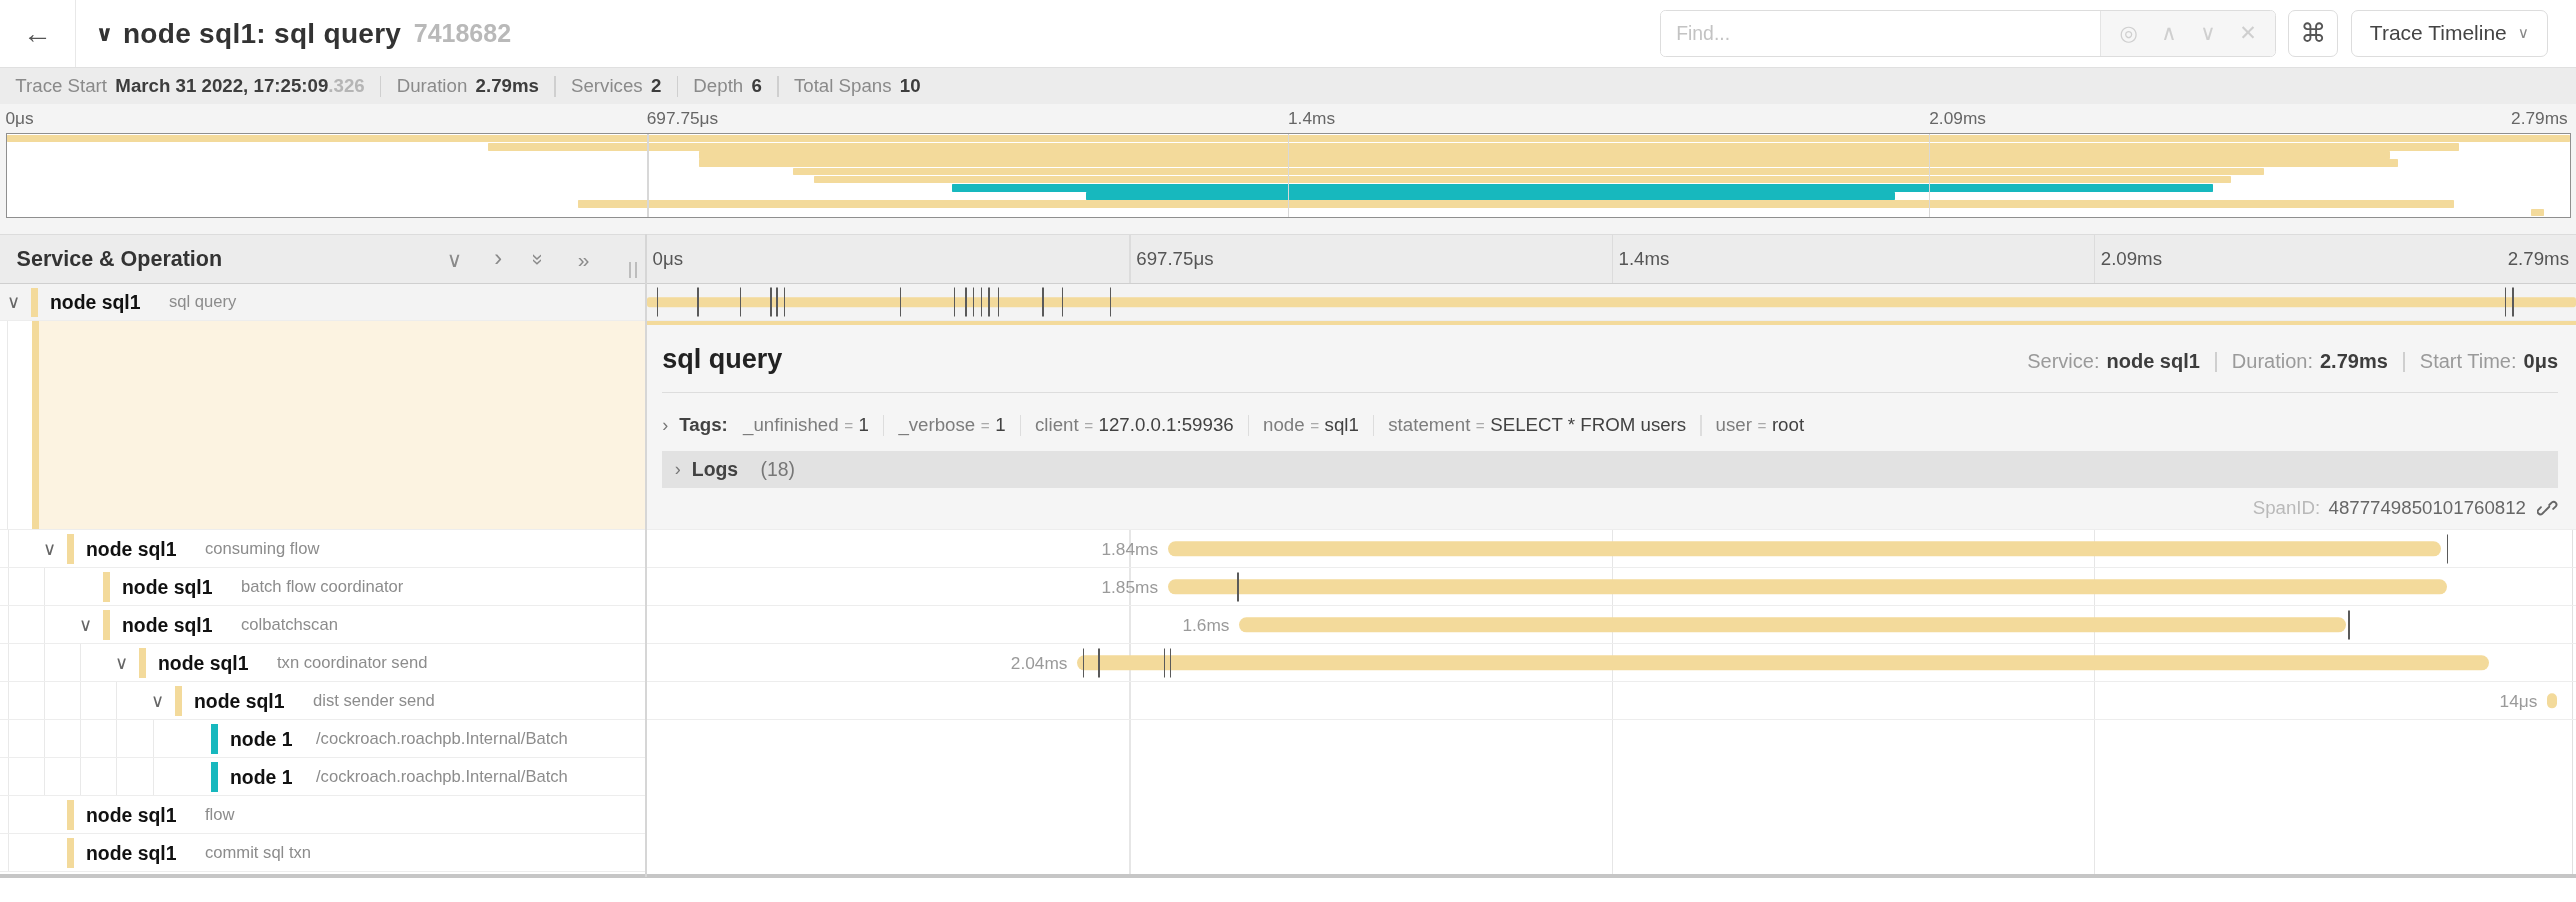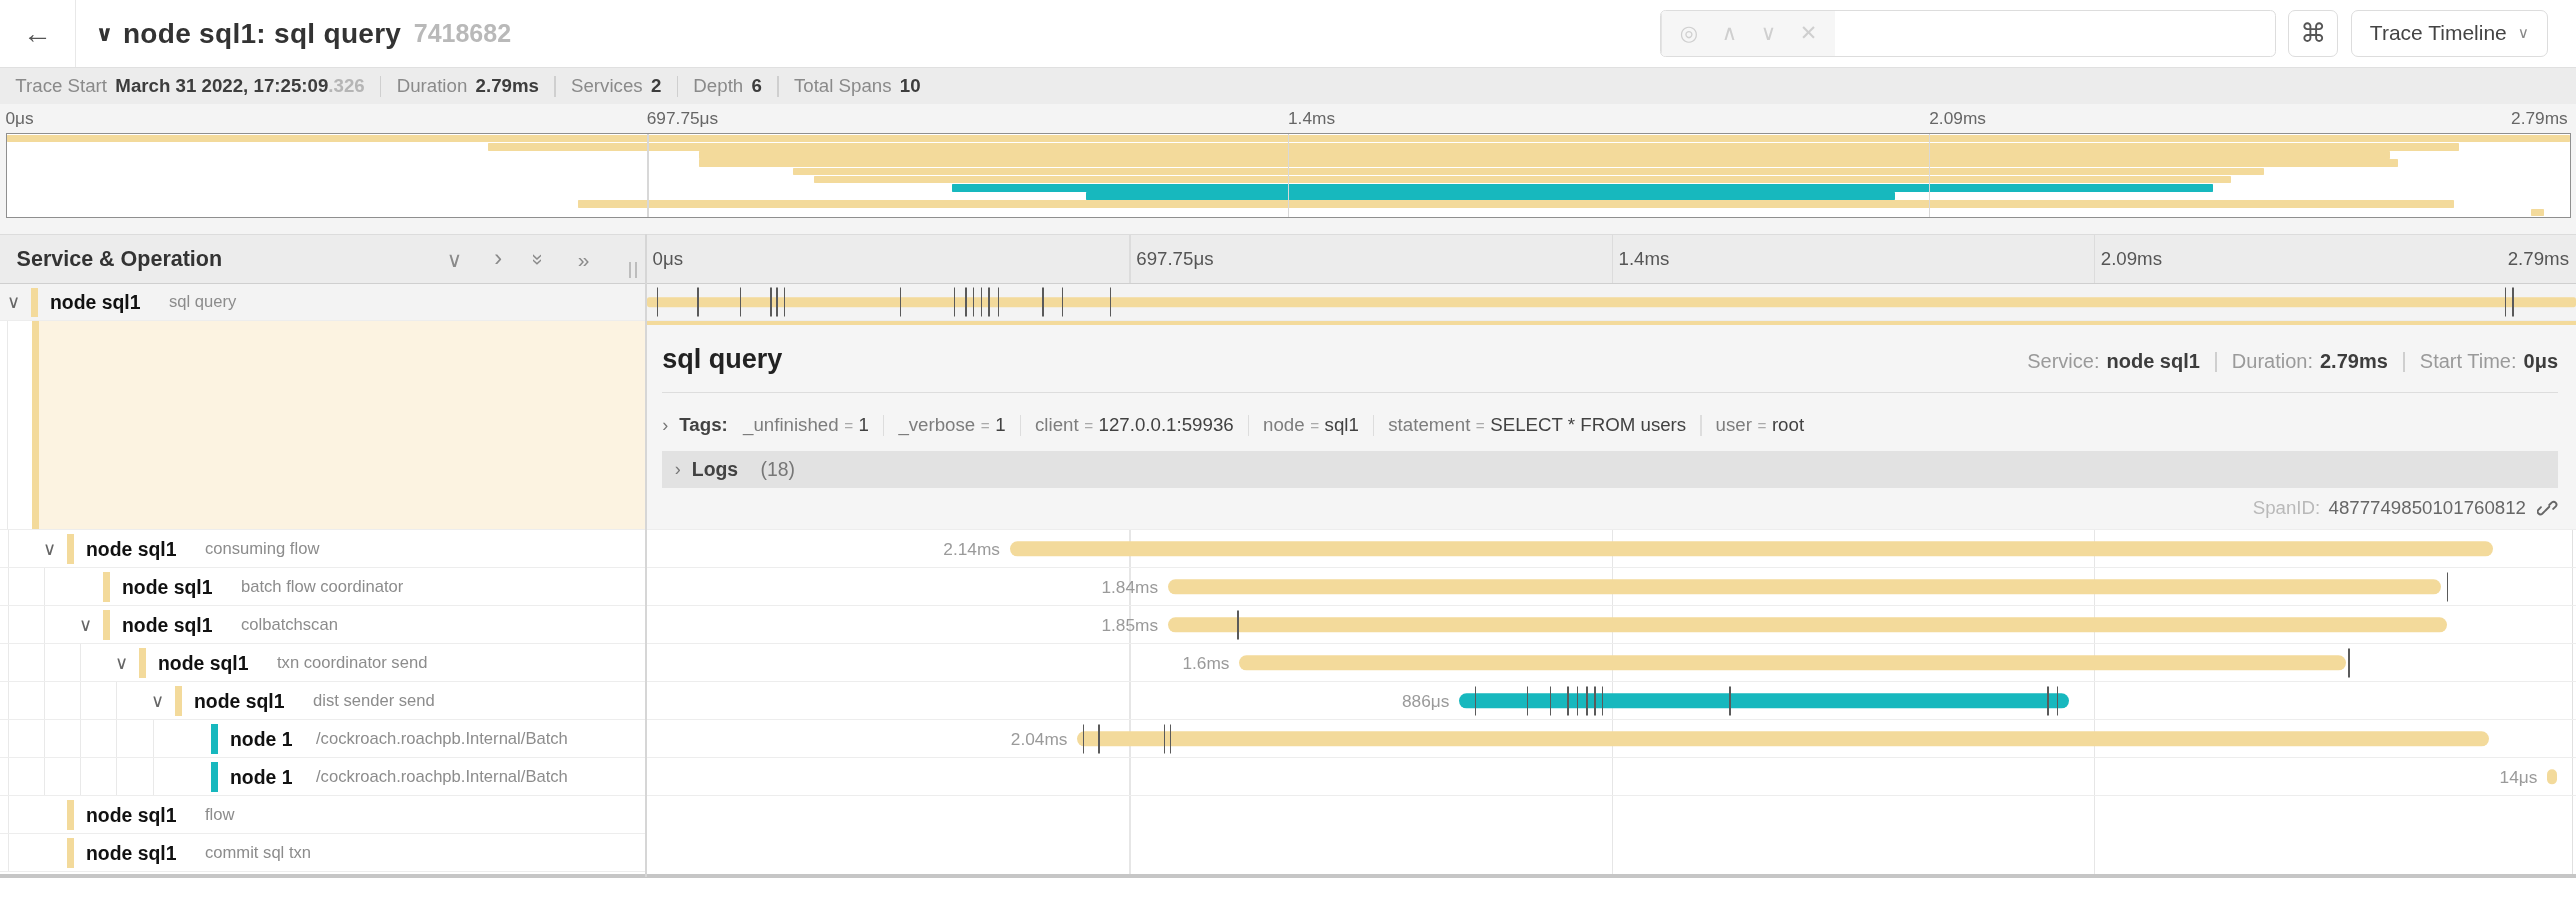--- a/index.html
+++ b/index.html
@@ -115,20 +115,21 @@
 
   <div class="topbar">
     <div class="backbox">
       <span class="back-arrow">←</span>
     </div>
     <span class="title-chevron">∨</span>
     <span class="trace-title">node sql1: sql query</span>
     <span class="trace-id">7418682</span>
     <div class="top-right">
       <div class="find-group">
+        <input class="find-input" placeholder="Find..." style="">
         <div class="find-icons" id="find-icons">
             <span>◎</span>
             <span>∧</span>
             <span>∨</span>
             <span>✕</span>
           </div>
       </div>
       <div class="sq-btn">
         <span>⌘</span>
       </div>
@@ -416,52 +417,33 @@
             <span class="sid-label">SpanID:</span>
             <span class="sid-value">4877749850101760812</span>
             <span class="link-icon"><svg width="21" height="21" viewBox="0 0 24 24" fill="none" stroke="#666" stroke-width="2.2" stroke-linecap="round">
                 <path d="M10 14 L14 10"></path>
                 <path d="M9 15 l-3 3 a3.2 3.2 0 0 1 -4.5 -4.5 l3 -3"></path>
                 <path d="M15 9 l3 -3 a3.2 3.2 0 0 1 4.5 4.5 l-3 3" transform="translate(-1,-1)"></path>
               </svg></span>
           </div>
         </div>
         <div class="b-row" style="height: 38px;">
-          <span class="durlabel" style="left: 18.8%;">2.14ms</span>
-          <div class="spanbar" style="left: 18.8%; width: 76.9%; background: rgb(243, 218, 155);"></div>
-        </div>
-        <div class="b-row" style="height: 38px;">
           <span class="durlabel" style="left: 27%;">1.84ms</span>
           <div class="spanbar" style="left: 27%; width: 66%; background: rgb(243, 218, 155);"></div>
           <div class="logtick" style="left: 93.3%;"></div>
         </div>
         <div class="b-row" style="height: 38px;">
           <span class="durlabel" style="left: 27%;">1.85ms</span>
           <div class="spanbar" style="left: 27%; width: 66.3%; background: rgb(243, 218, 155);"></div>
           <div class="logtick" style="left: 30.6%;"></div>
         </div>
         <div class="b-row" style="height: 38px;">
           <span class="durlabel" style="left: 30.7%;">1.6ms</span>
           <div class="spanbar" style="left: 30.7%; width: 57.4%; background: rgb(243, 218, 155);"></div>
           <div class="logtick" style="left: 88.2%;"></div>
-        </div>
-        <div class="b-row" style="height: 38px;">
-          <span class="durlabel" style="left: 42.1%;">886μs</span>
-          <div class="spanbar" style="left: 42.1%; width: 31.6%; background: rgb(23, 184, 190);"></div>
-          <div class="logtick" style="left: 42.9%;"></div>
-          <div class="logtick" style="left: 45.6%;"></div>
-          <div class="logtick" style="left: 46.8%;"></div>
-          <div class="logtick" style="left: 47.7%;"></div>
-          <div class="logtick" style="left: 48.2%;"></div>
-          <div class="logtick" style="left: 48.7%;"></div>
-          <div class="logtick" style="left: 49.1%;"></div>
-          <div class="logtick" style="left: 49.5%;"></div>
-          <div class="logtick" style="left: 56.1%;"></div>
-          <div class="logtick" style="left: 72.6%;"></div>
-          <div class="logtick" style="left: 73.1%;"></div>
         </div>
         <div class="b-row" style="height: 38px;">
           <span class="durlabel" style="left: 22.3%;">2.04ms</span>
           <div class="spanbar" style="left: 22.3%; width: 73.2%; background: rgb(243, 218, 155);"></div>
           <div class="logtick" style="left: 22.6%;"></div>
           <div class="logtick" style="left: 23.4%;"></div>
           <div class="logtick" style="left: 26.8%;"></div>
           <div class="logtick" style="left: 27.1%;"></div>
         </div>
         <div class="b-row" style="height: 38px;">

